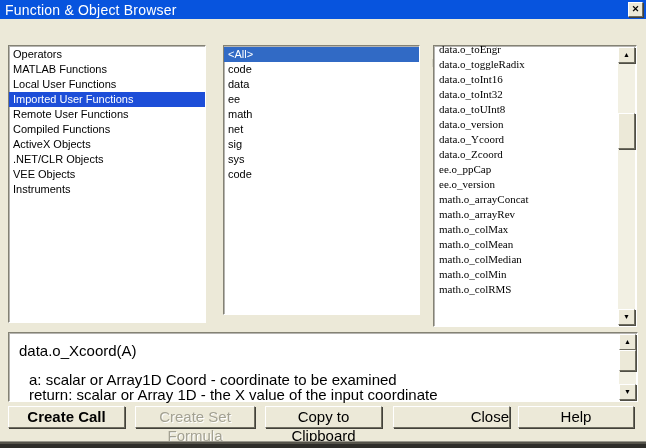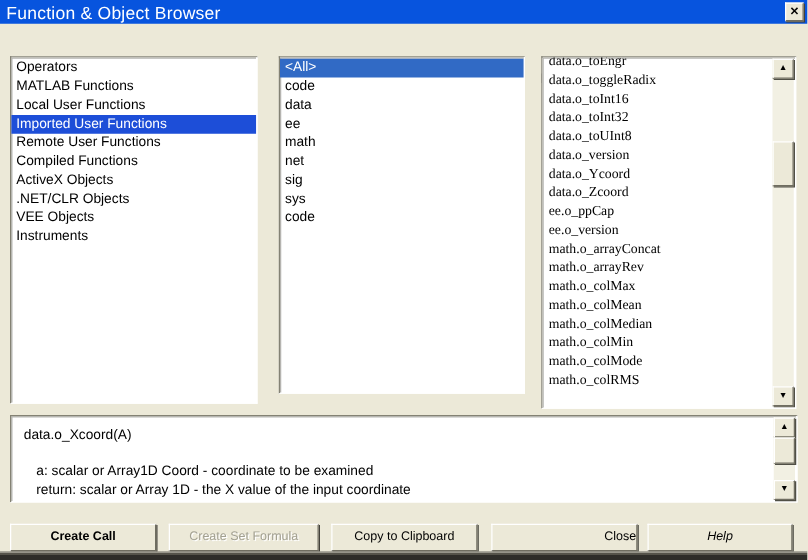--- a/index.html
+++ b/index.html
@@ -35,36 +35,36 @@
     border-color:#fff #6f6d60 #6f6d60 #fff; box-shadow:1px 1px 0 #504f46; font-size:7px; color:#000;
     text-align:center; line-height:14px; }
   .sbtn.up { top:0; }
   .sbtn.down { bottom:0; }
   .sthumb { position:absolute; left:0; width:17px; background:#ECE9D8; border:1px solid;
     border-color:#fff #6f6d60 #6f6d60 #fff; box-shadow:1px 1px 0 #504f46; }
 
   
   .desc { position:absolute; left:8px; top:332px; width:630px; height:70px; background:#fff;
     border:1px solid; border-color:#848274 #fff #fff #848274; box-shadow:inset 1px 1px 0 rgba(90,88,80,.45); }
-  .desc .line { position:absolute; font-size:11px; color:#000; white-space:nowrap; }
+  .desc .line { position:absolute; font-size:15px; color:#000; white-space:nowrap; }
   .desc .l1 { left:10px; top:9px; }
   .desc .l2 { left:20px; top:38px; }
   .desc .l3 { left:20px; top:53px; }
 
   
-  .btn { position:absolute; top:419px; height:22px; background:#ECE9D8; border:1px solid;
+  .btn { position:absolute; top:406px; height:22px; background:#ECE9D8; border:1px solid;
     border-color:#fff #6f6d60 #6f6d60 #fff; box-shadow:1px 1px 0 #42413a;
-    font-size:10px; color:#000; text-align:center; line-height:19px; cursor:default; }
+    font-size:15px; color:#000; text-align:center; line-height:19px; cursor:default; }
   .btn.default { font-weight:bold; }
   .btn.disabled { color:#a3a192; text-shadow:1px 1px 0 #fff; }
   .b1 { left:8px;   width:117px; }
   .b2 { left:135px; width:120px; }
   .b3 { left:265px; width:117px; }
   .b4 { left:393px; width:117px;text-align:right; }
-  .b5 { left:518px; width:116px;font-style:italic; }
+  .b5 { left:518px; width:116px; }
 
   
   .bottom-strip { position:absolute; left:0; bottom:0; width:646px; height:7px;
     background:linear-gradient(to bottom,#97958a 0,#97958a 1px,#55534a 1px,#55534a 3px,#2e2d29 3px,#2e2d29 100%); }
 </style>
 </head>
 <body>
 
 <div class="win">
 
@@ -119,21 +119,20 @@
       <div class="row">data.o_Ycoord</div>
       <div class="row">data.o_Zcoord</div>
       <div class="row">ee.o_ppCap</div>
       <div class="row">ee.o_version</div>
       <div class="row">math.o_arrayConcat</div>
       <div class="row">math.o_arrayRev</div>
       <div class="row">math.o_colMax</div>
       <div class="row">math.o_colMean</div>
       <div class="row">math.o_colMedian</div>
       <div class="row">math.o_colMin</div>
-      <div class="row">math.o_colMode</div>
       <div class="row">math.o_colRMS</div>
     </div>
     <div class="sbar">
       <div class="sbtn up"><span>▲</span></div>
       <div class="sthumb" style="top:66px; height:36px;"></div>
       <div class="sbtn down"><span>▼</span></div>
     </div>
   </div>
 
   <div class="desc">

